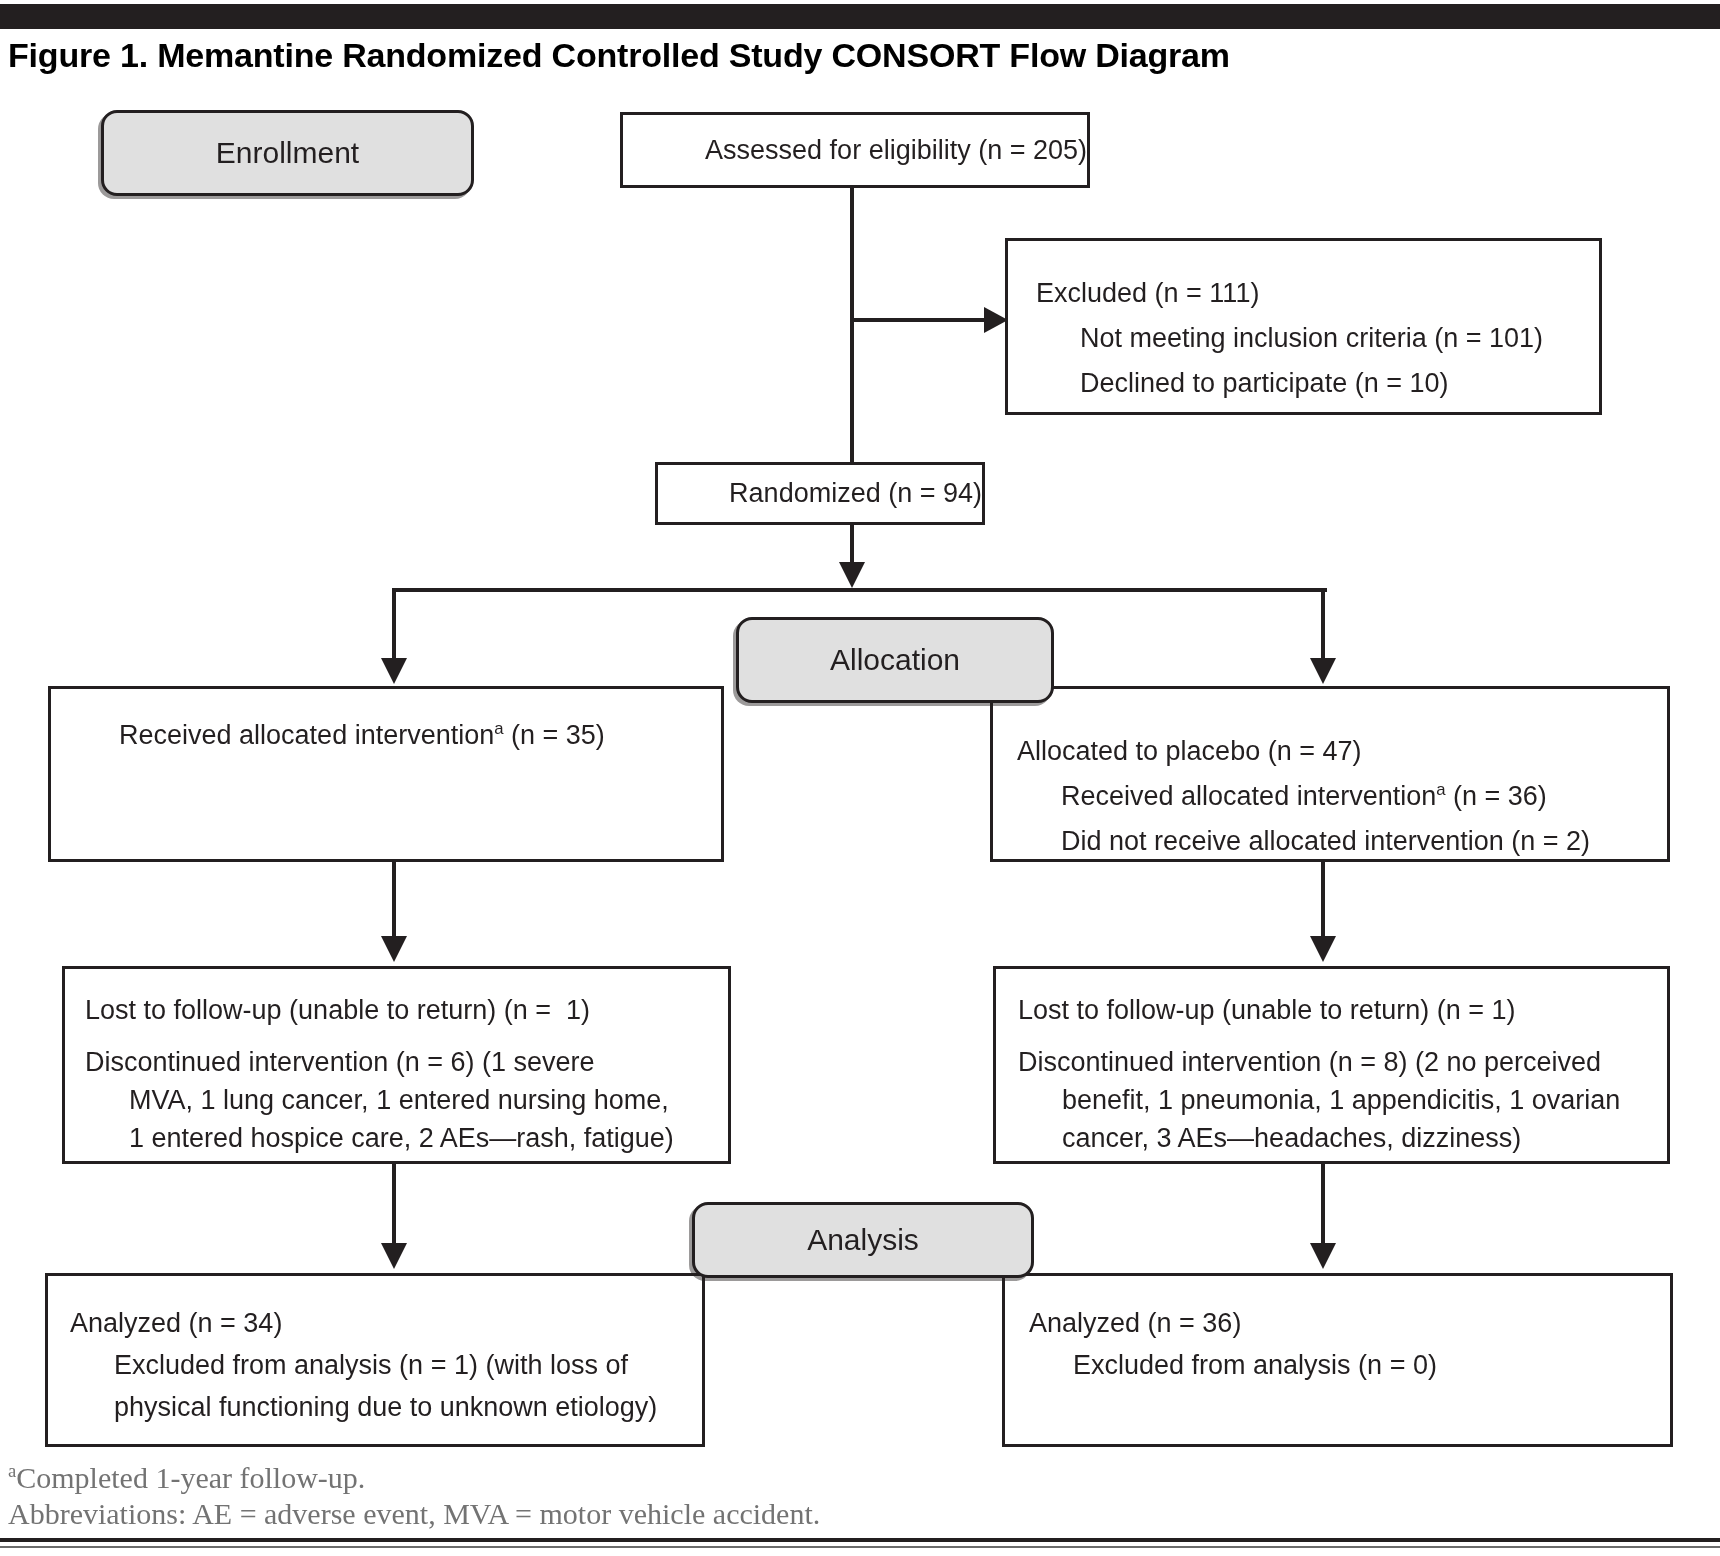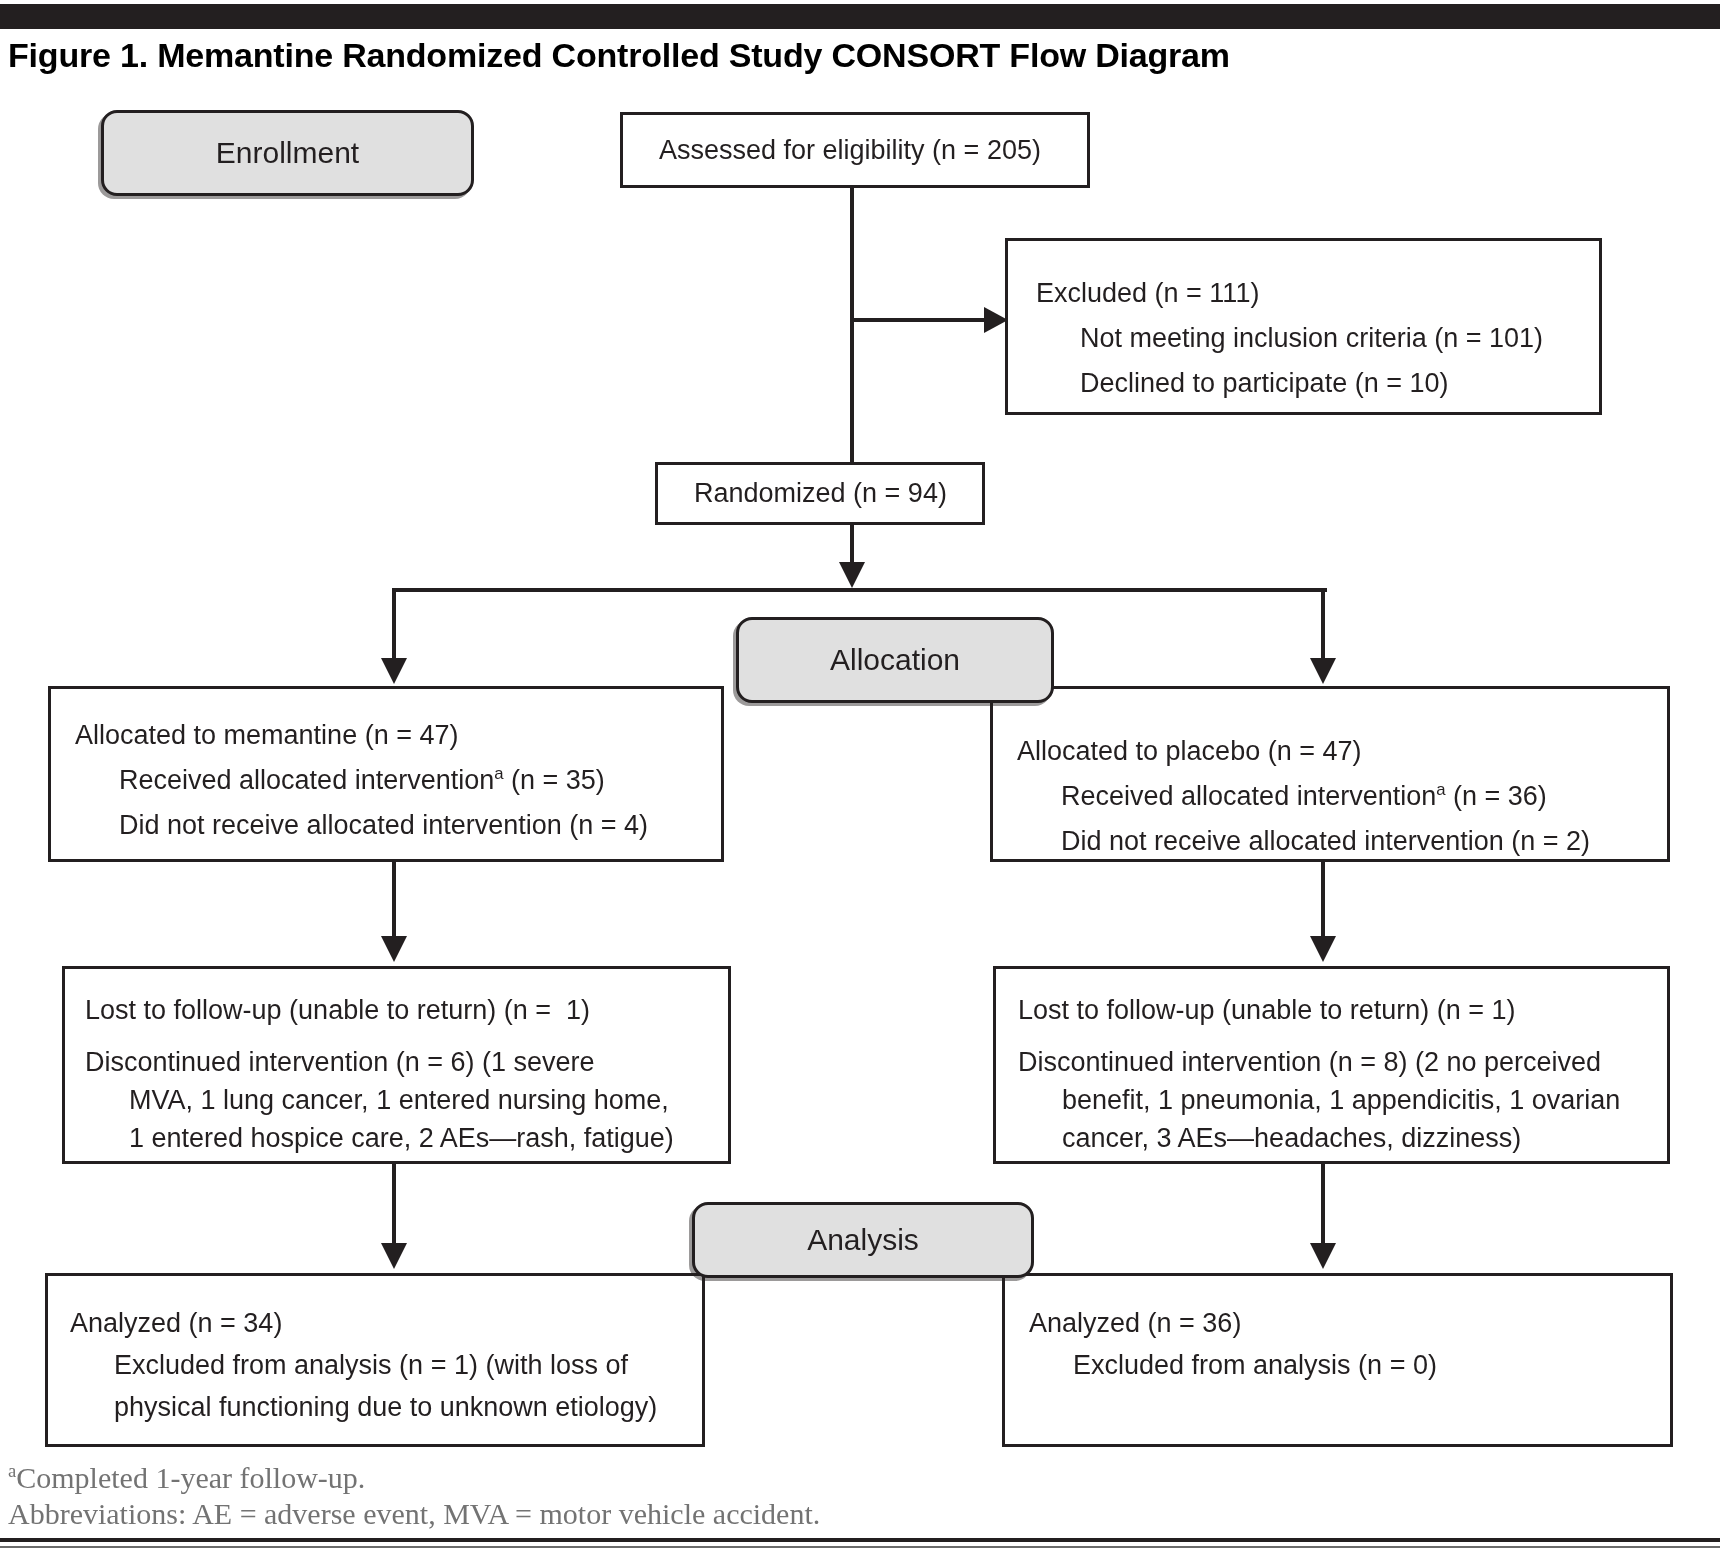--- a/index.html
+++ b/index.html
@@ -14,21 +14,21 @@
   }
   .stage{
     position:absolute;background:#e0e0e0;border:3px solid #231f20;border-radius:16px;
     display:flex;align-items:center;justify-content:center;font-size:30px;
     box-shadow:-3px 3px 0 rgba(35,31,32,0.45);z-index:3;
   }
   .box{
     position:absolute;background:#ffffff;border:3px solid #231f20;box-sizing:border-box;
     font-size:27px;z-index:2;
   }
-  .box.center{display:flex;align-items:center;justify-content:flex-start;padding-left:36px;}
+  .box.center{display:flex;align-items:center;justify-content:flex-end;}
   .line{white-space:nowrap;}
   .line.i1{padding-left:44px;}
   .line.gap{margin-top:14px;}
   .lh45 .line{line-height:45px;}
   .lh44 .line{line-height:45px;}
   .lh42 .line{line-height:42px;}
   .lh38 .line{line-height:38px;}
   sup{font-size:0.62em;vertical-align:super;line-height:0;}
   .vline,.hline{position:absolute;background:#231f20;z-index:1;}
   .head-down{
@@ -86,23 +86,21 @@
   <div class="vline" style="left:392px;top:588px;width:4px;height:70px;"></div>
   <div class="head-down" style="left:381px;top:658px;"></div>
   <div class="vline" style="left:1321px;top:588px;width:4px;height:70px;"></div>
   <div class="head-down" style="left:1310px;top:658px;"></div>
 
   <div class="stage" style="left:736px;top:617px;width:312px;height:80px;">
     <span>Allocation</span>
   </div>
 
   <div class="box lh45" style="left:48px;top:686px;width:676px;height:176px;padding:24px 0 0 24px;">
-      <div class="line i0">Allocated to memantine (n = 47)</div>
       <div class="line i1">Received allocated intervention<sup>a</sup> (n = 35)</div>
-      <div class="line i1">Did not receive allocated intervention (n = 4)</div>
     </div>
   <div class="box lh45" style="left:990px;top:686px;width:680px;height:176px;padding:40px 0 0 24px;">
       <div class="line i0">Allocated to placebo (n = 47)</div>
       <div class="line i1">Received allocated intervention<sup>a</sup> (n = 36)</div>
       <div class="line i1">Did not receive allocated intervention (n = 2)</div>
     </div>
 
   <div class="vline" style="left:392px;top:862px;width:4px;height:74px;"></div>
   <div class="head-down" style="left:381px;top:936px;"></div>
   <div class="vline" style="left:1321px;top:862px;width:4px;height:74px;"></div>

